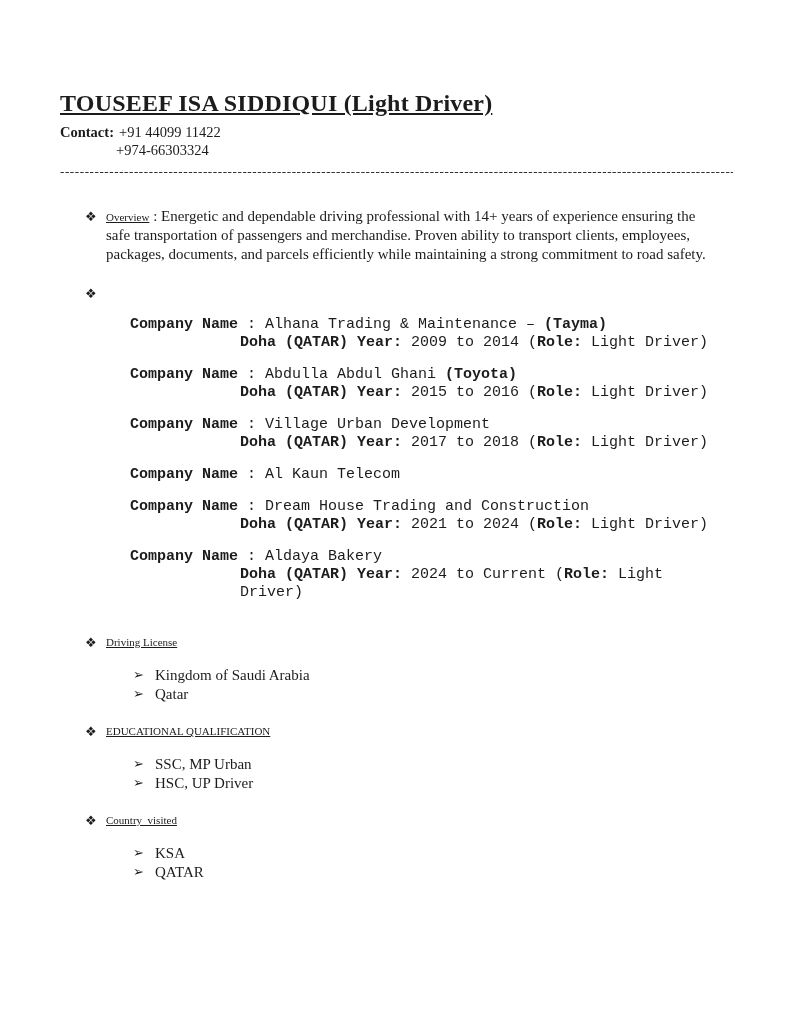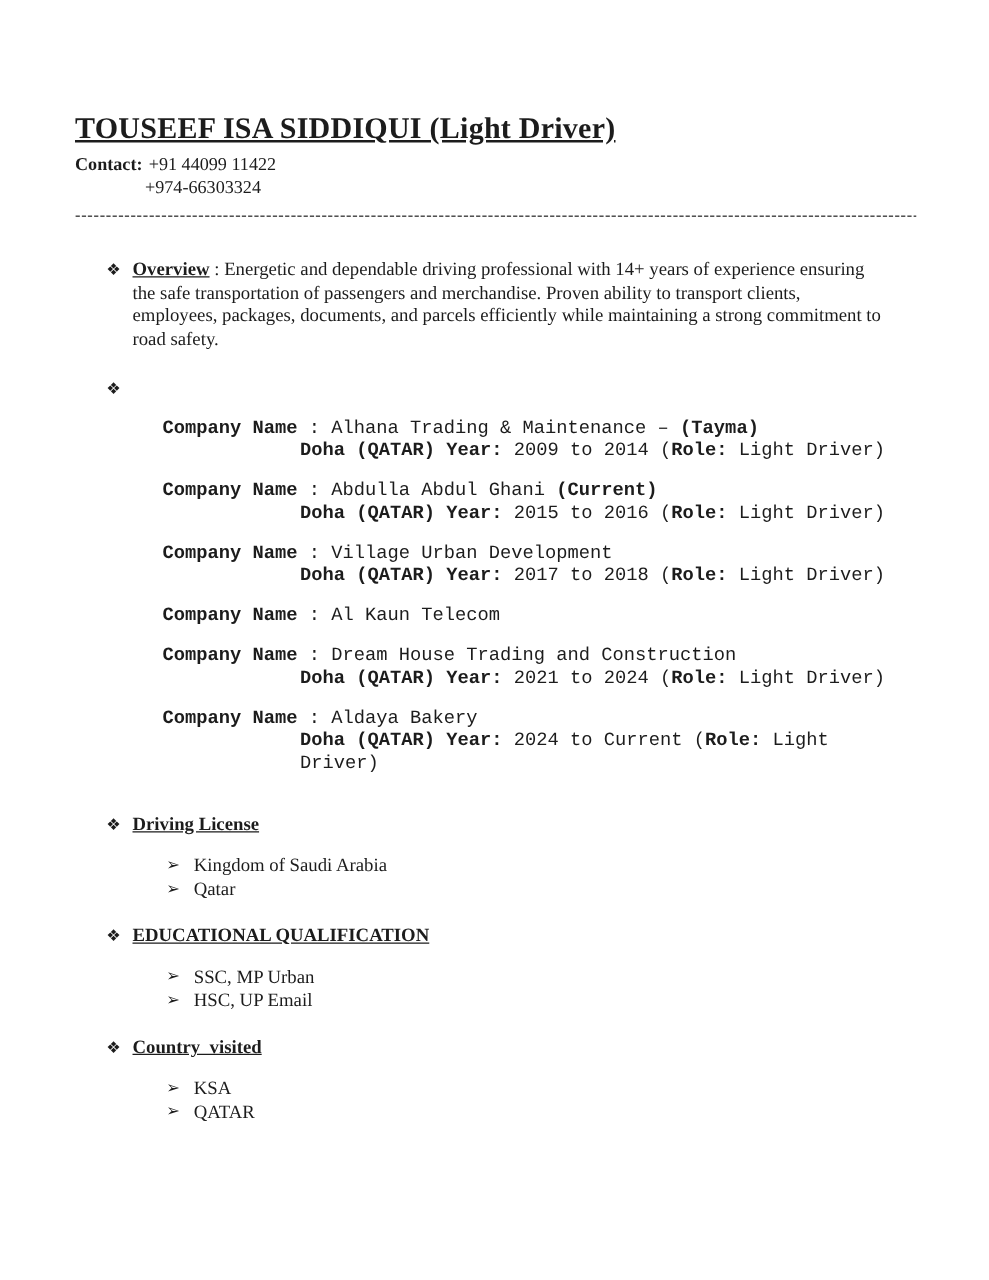--- a/index.html
+++ b/index.html
@@ -42,22 +42,22 @@
   
   .section { margin-left: 25px; display: flex; }
   .bullet {
     width: 21px;
     flex: 0 0 21px;
     font-size: 13px;
     padding-top: 2px;
     font-family: "DejaVu Sans", sans-serif;
   }
   .section-heading {
-    font-size: 15px;
-    font-weight: bold;
+    font-size: 11px;
+    font-weight: normal;
     text-decoration: underline;
     line-height: 18px;
   }
   .body-text { font-size: 15px; line-height: 18.5px; }
 
   .overview-section { margin-top: 27px; }
   .overview-body { width: 602px; }
 
   .exp-heading-section { margin-top: 21px; }
 
@@ -109,21 +109,21 @@
   </div>
 
   <div class="entries">
 
     <div class="entry">
       <div><span class="b">Company Name</span><span class="pre"> : </span><span>Alhana Trading &amp; Maintenance – </span><span class="b">(Tayma)</span></div>
       <div class="entry-line2"><span class="b">Doha (QATAR) Year:</span><span class="pre"> 2009 to 2014 (</span><span class="b">Role:</span><span class="pre"> Light Driver)</span></div>
     </div>
 
     <div class="entry">
-      <div><span class="b">Company Name</span><span class="pre"> : </span><span>Abdulla Abdul Ghani </span><span class="b">(Current)</span></div>
+      <div><span class="b">Company Name</span><span class="pre"> : </span><span>Abdulla Abdul Ghani </span><span class="b">(Toyota)</span></div>
       <div class="entry-line2"><span class="b">Doha (QATAR) Year:</span><span class="pre"> 2015 to 2016 (</span><span class="b">Role:</span><span class="pre"> Light Driver)</span></div>
     </div>
 
     <div class="entry">
       <div><span class="b">Company Name</span><span class="pre"> : </span><span>Village Urban Development</span><span class="b"></span></div>
       <div class="entry-line2"><span class="b">Doha (QATAR) Year:</span><span class="pre"> 2017 to 2018 (</span><span class="b">Role:</span><span class="pre"> Light Driver)</span></div>
     </div>
 
     <div class="entry">
       <div><span class="b">Company Name</span><span class="pre"> : </span><span>Al Kaun Telecom</span><span class="b"></span></div>
@@ -160,21 +160,21 @@
     <span class="bullet">❖</span>
     <span class="section-heading pre">EDUCATIONAL QUALIFICATION</span>
   </div>
   <ul class="sub-list">
     <li>
         <span class="arrow">➢</span>
         <span>SSC, MP Urban</span>
       </li>
     <li>
         <span class="arrow">➢</span>
-        <span>HSC, UP Email</span>
+        <span>HSC, UP Driver</span>
       </li>
   </ul>
 
   <div class="section country-section">
     <span class="bullet">❖</span>
     <span class="section-heading pre">Country  visited</span>
   </div>
   <ul class="sub-list">
     <li>
         <span class="arrow">➢</span>

